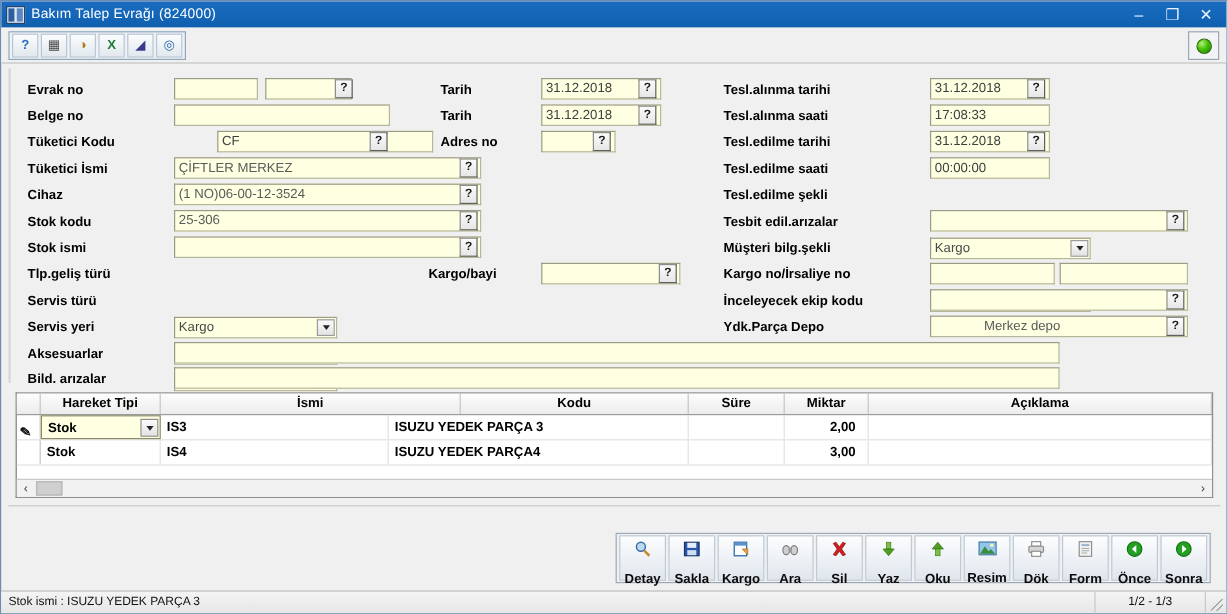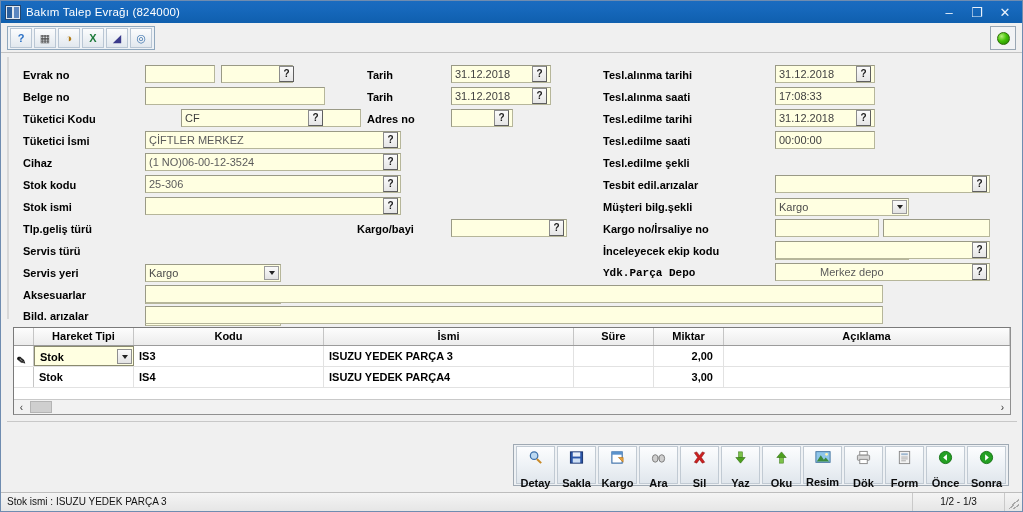--- a/index.html
+++ b/index.html
@@ -420,31 +420,31 @@
     </div>
 
     <div class="lbl" style="left:594px; top:165px;">Kargo no/İrsaliye no</div>
     <div class="fld" style="left:766px; top:162px; width:104px;"></div>
     <div class="fld" style="left:874px; top:162px; width:107px;"></div>
 
     <div class="lbl" style="left:594px; top:187px;">İnceleyecek ekip kodu</div>
     <div class="fld" style="left:766px; top:184px; width:215px;"></div>
     <div class="qbtn" style="left:963px; top:185px;">?</div>
 
-    <div class="lbl" style="left:594px; top:209px;font-family:Liberation Mono, monospace;">Ydk.Parça Depo</div>
+    <div class="lbl" style="left:594px; top:209px;">Ydk.Parça Depo</div>
     <div class="fld readonly" style="left:766px; top:206px; width:215px;padding-left:44px;">Merkez depo</div>
     <div class="qbtn" style="left:963px; top:207px;">?</div>
   </div>
 
   <div class="grid">
     <div class="grid-head">
       <div class="gh c-sel"></div>
       <div class="gh c-tip">Hareket Tipi</div>
+      <div class="gh c-isim">İsmi</div>
       <div class="gh c-kod">Kodu</div>
-      <div class="gh c-isim">İsmi</div>
       <div class="gh c-sure">Süre</div>
       <div class="gh c-mik">Miktar</div>
       <div class="gh c-acik">Açıklama</div>
     </div>
 
     <div class="grow">
       <div class="gc c-sel">
         <span class="sel-marker">✎</span>
       </div>
       <div class="gc c-tip row-sel">

